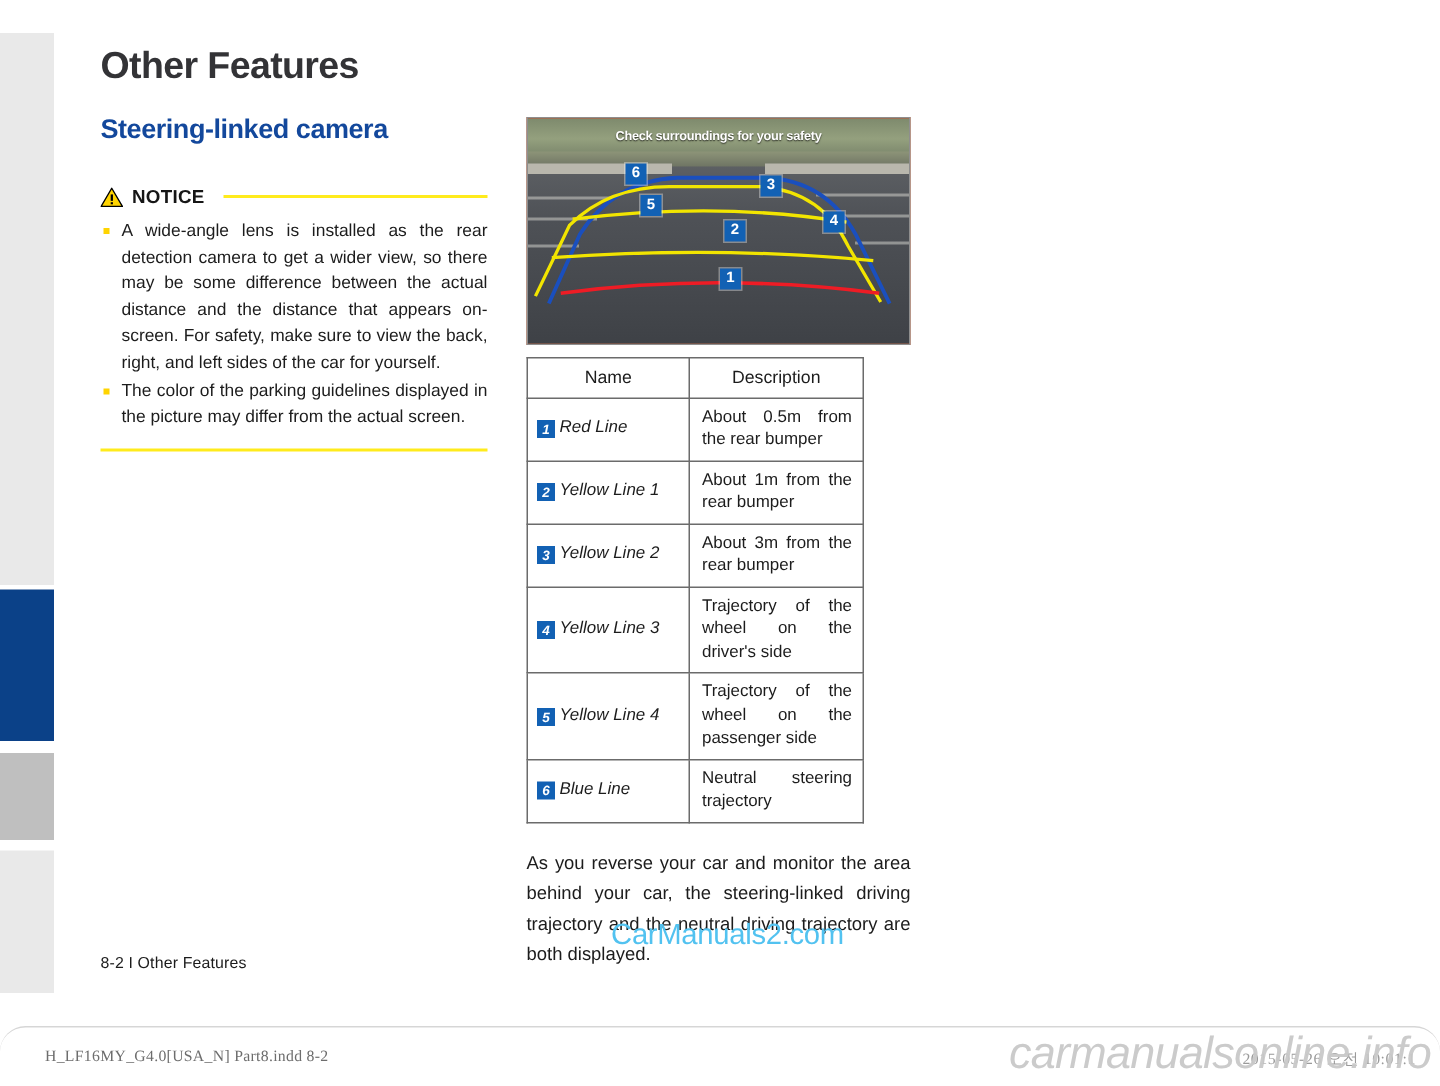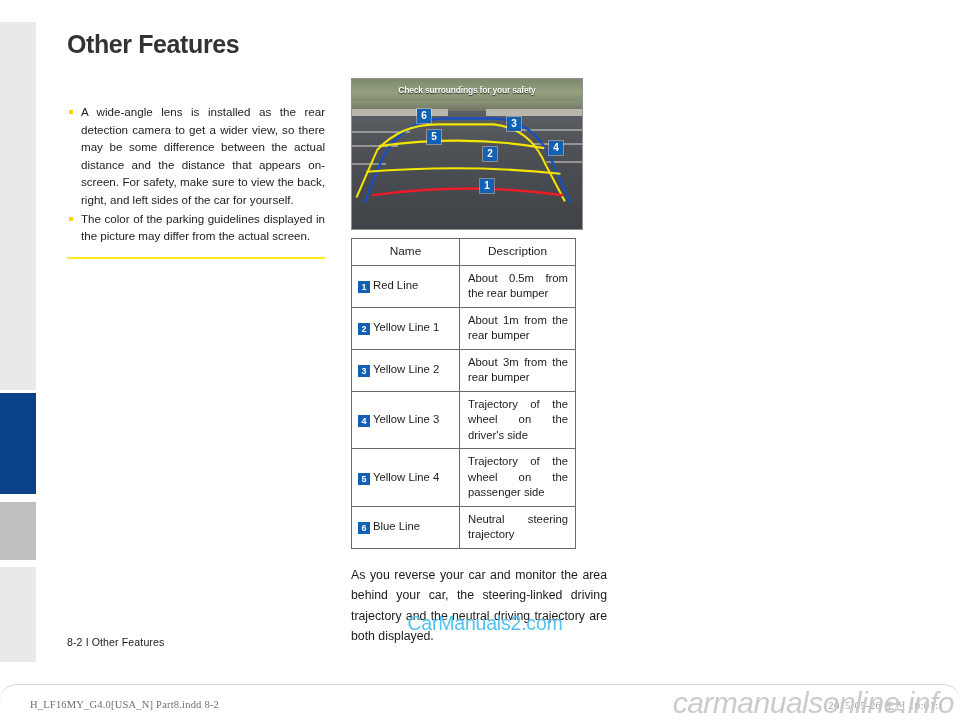--- a/index.html
+++ b/index.html
@@ -127,21 +127,21 @@
   }
   .notice-foot-rule {
     height: 2px;
     background: #ffeb1c;
     margin-top: 12px;
   }
 
   
   .camera-shot {
     position: relative;
-    width: 232px; height: 152px;
+    width: 256px; height: 152px;
     border: 1px solid #8e8e8e;
     box-sizing: border-box;
     overflow: hidden;
     background: #c2410c;
   }
   .cam-sky {
     position: absolute; left: 0; top: 0;
     width: 100%; height: 30px;
     background: linear-gradient(180deg,#7e8a6d 0%, #94a07e 45%, #6f7a63 100%);
   }
@@ -215,20 +215,21 @@
   .legend-table th {
     font-weight: normal;
     text-align: center;
     font-size: 11.8px;
     padding: 5px 4px;
   }
   .legend-table col.c-name { width: 108px; }
   .legend-table td.cell-name {
     white-space: nowrap;
     padding-left: 6px;
+    font-style: italic;
   }
   .legend-table td.cell-desc {
     text-align: justify;
     padding-left: 8px;
     padding-right: 7px;
   }
   .num-chip {
     display: inline-block;
     width: 12px; height: 12px;
     background: #1261b4;
@@ -308,23 +309,33 @@
   <div class="edge-tab t-gray"></div>
   <div class="edge-tab t-plain2"></div>
 </div>
 
 <div class="page">
 
   <div class="page-title">Other Features</div>
 
   <div class="col-left">
 
+    <h2 class="section-heading">Steering-linked camera</h2>
 
 
     <div class="notice">
+      <div class="notice-head">
+        <svg class="warn-tri" viewBox="0 0 15 13">
+          <polygon points="7.5,0.5 14.6,12.6 0.4,12.6" fill="#ffd400" stroke="#000000" stroke-width="0.9"></polygon>
+          <rect x="6.8" y="4.6" width="1.5" height="4.3" fill="#000000"></rect>
+          <rect x="6.8" y="9.8" width="1.5" height="1.4" fill="#000000"></rect>
+        </svg>
+        <span class="notice-label">NOTICE</span>
+        <span class="notice-rule"></span>
+      </div>
       <ul class="notice-list">
         <li class="notice-item">A wide-angle lens is installed as the rear detection camera to get a wider view, so there may be some difference between the actual distance and the distance that appears on-screen. For safety, make sure to view the back, right, and left sides of the car for yourself.</li>
         <li class="notice-item">The color of the parking guidelines displayed in the picture may differ from the actual screen.</li>
       </ul>
       <div class="notice-foot-rule"></div>
     </div>
   </div>
 
   <div class="col-right">
 

